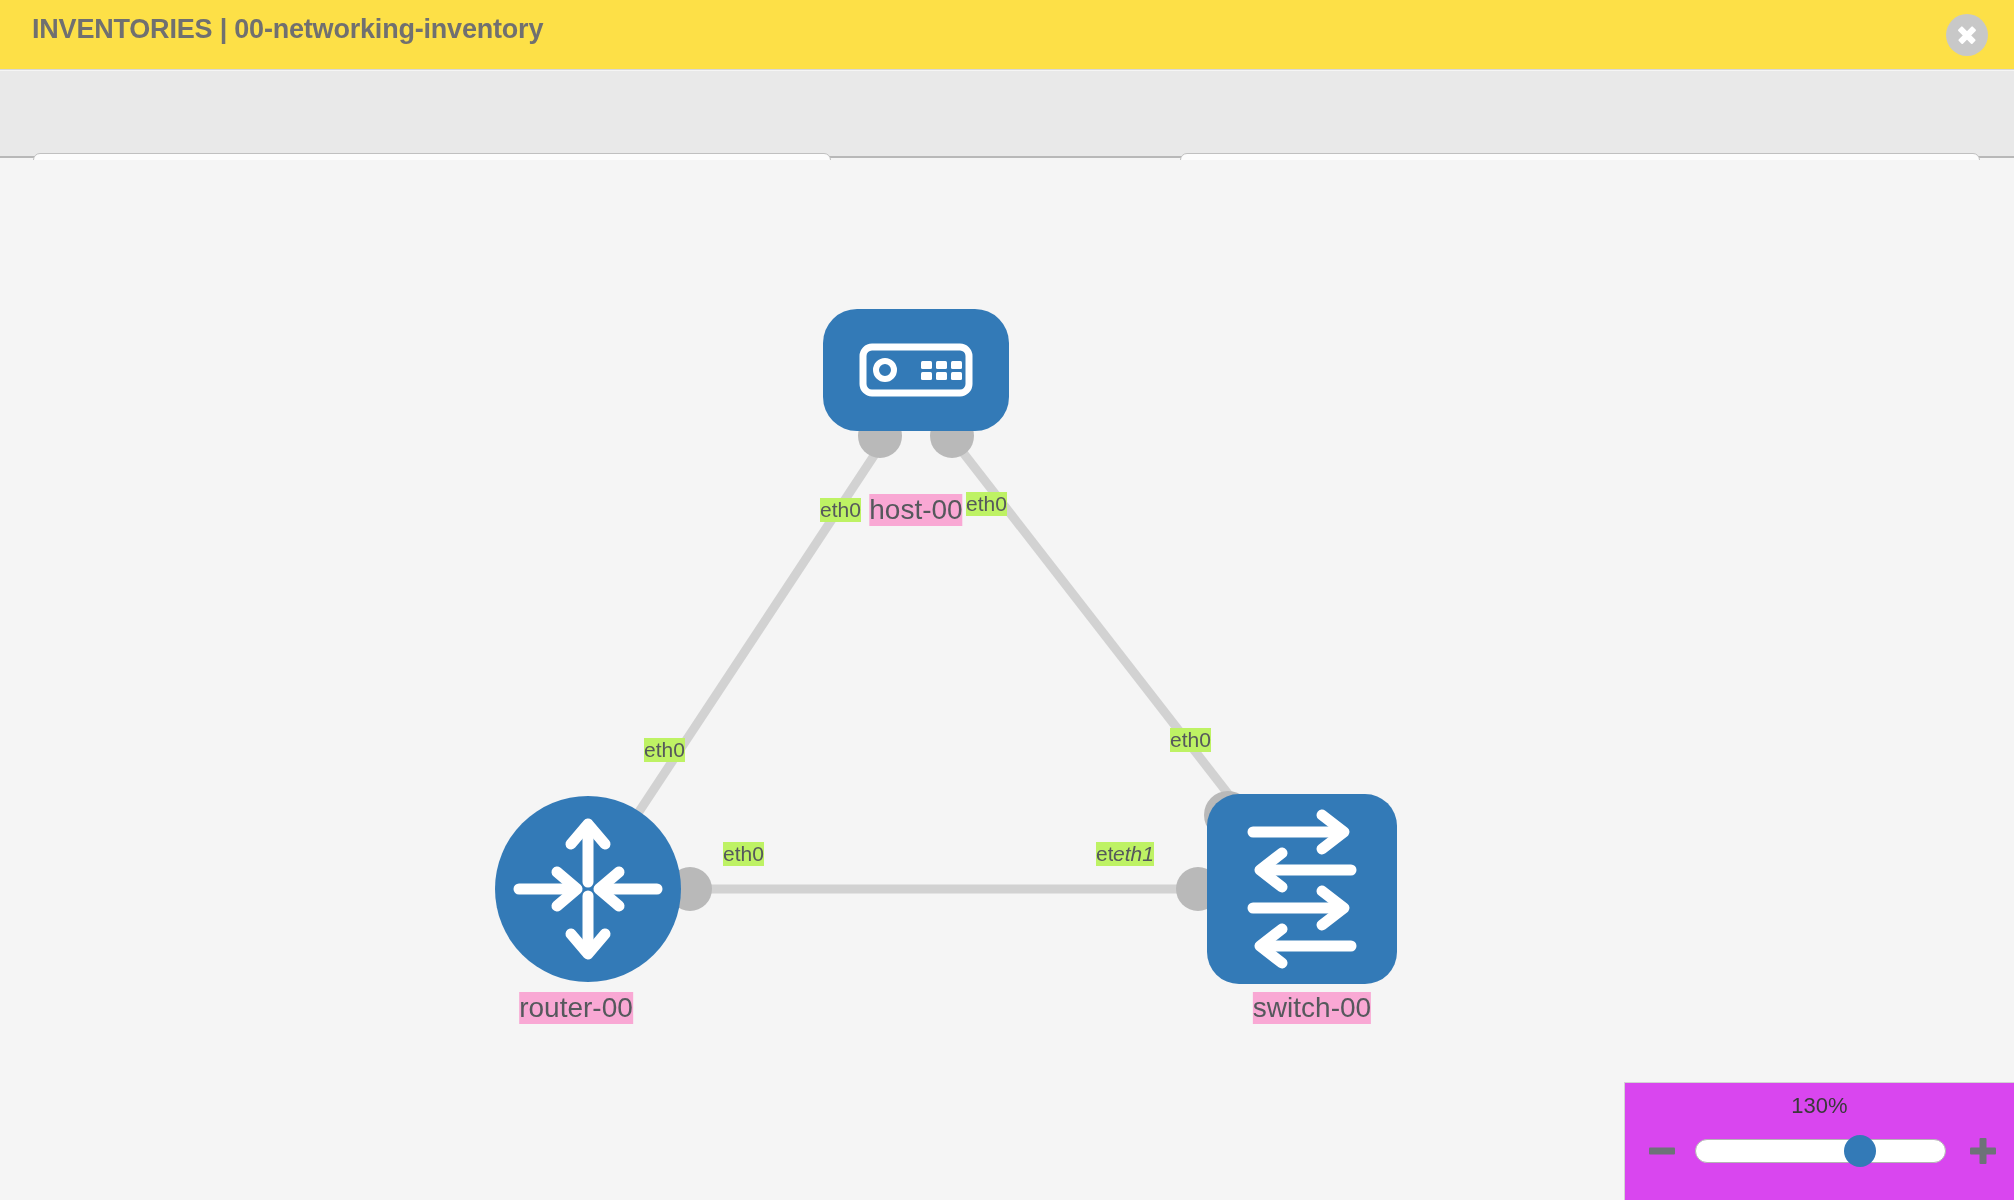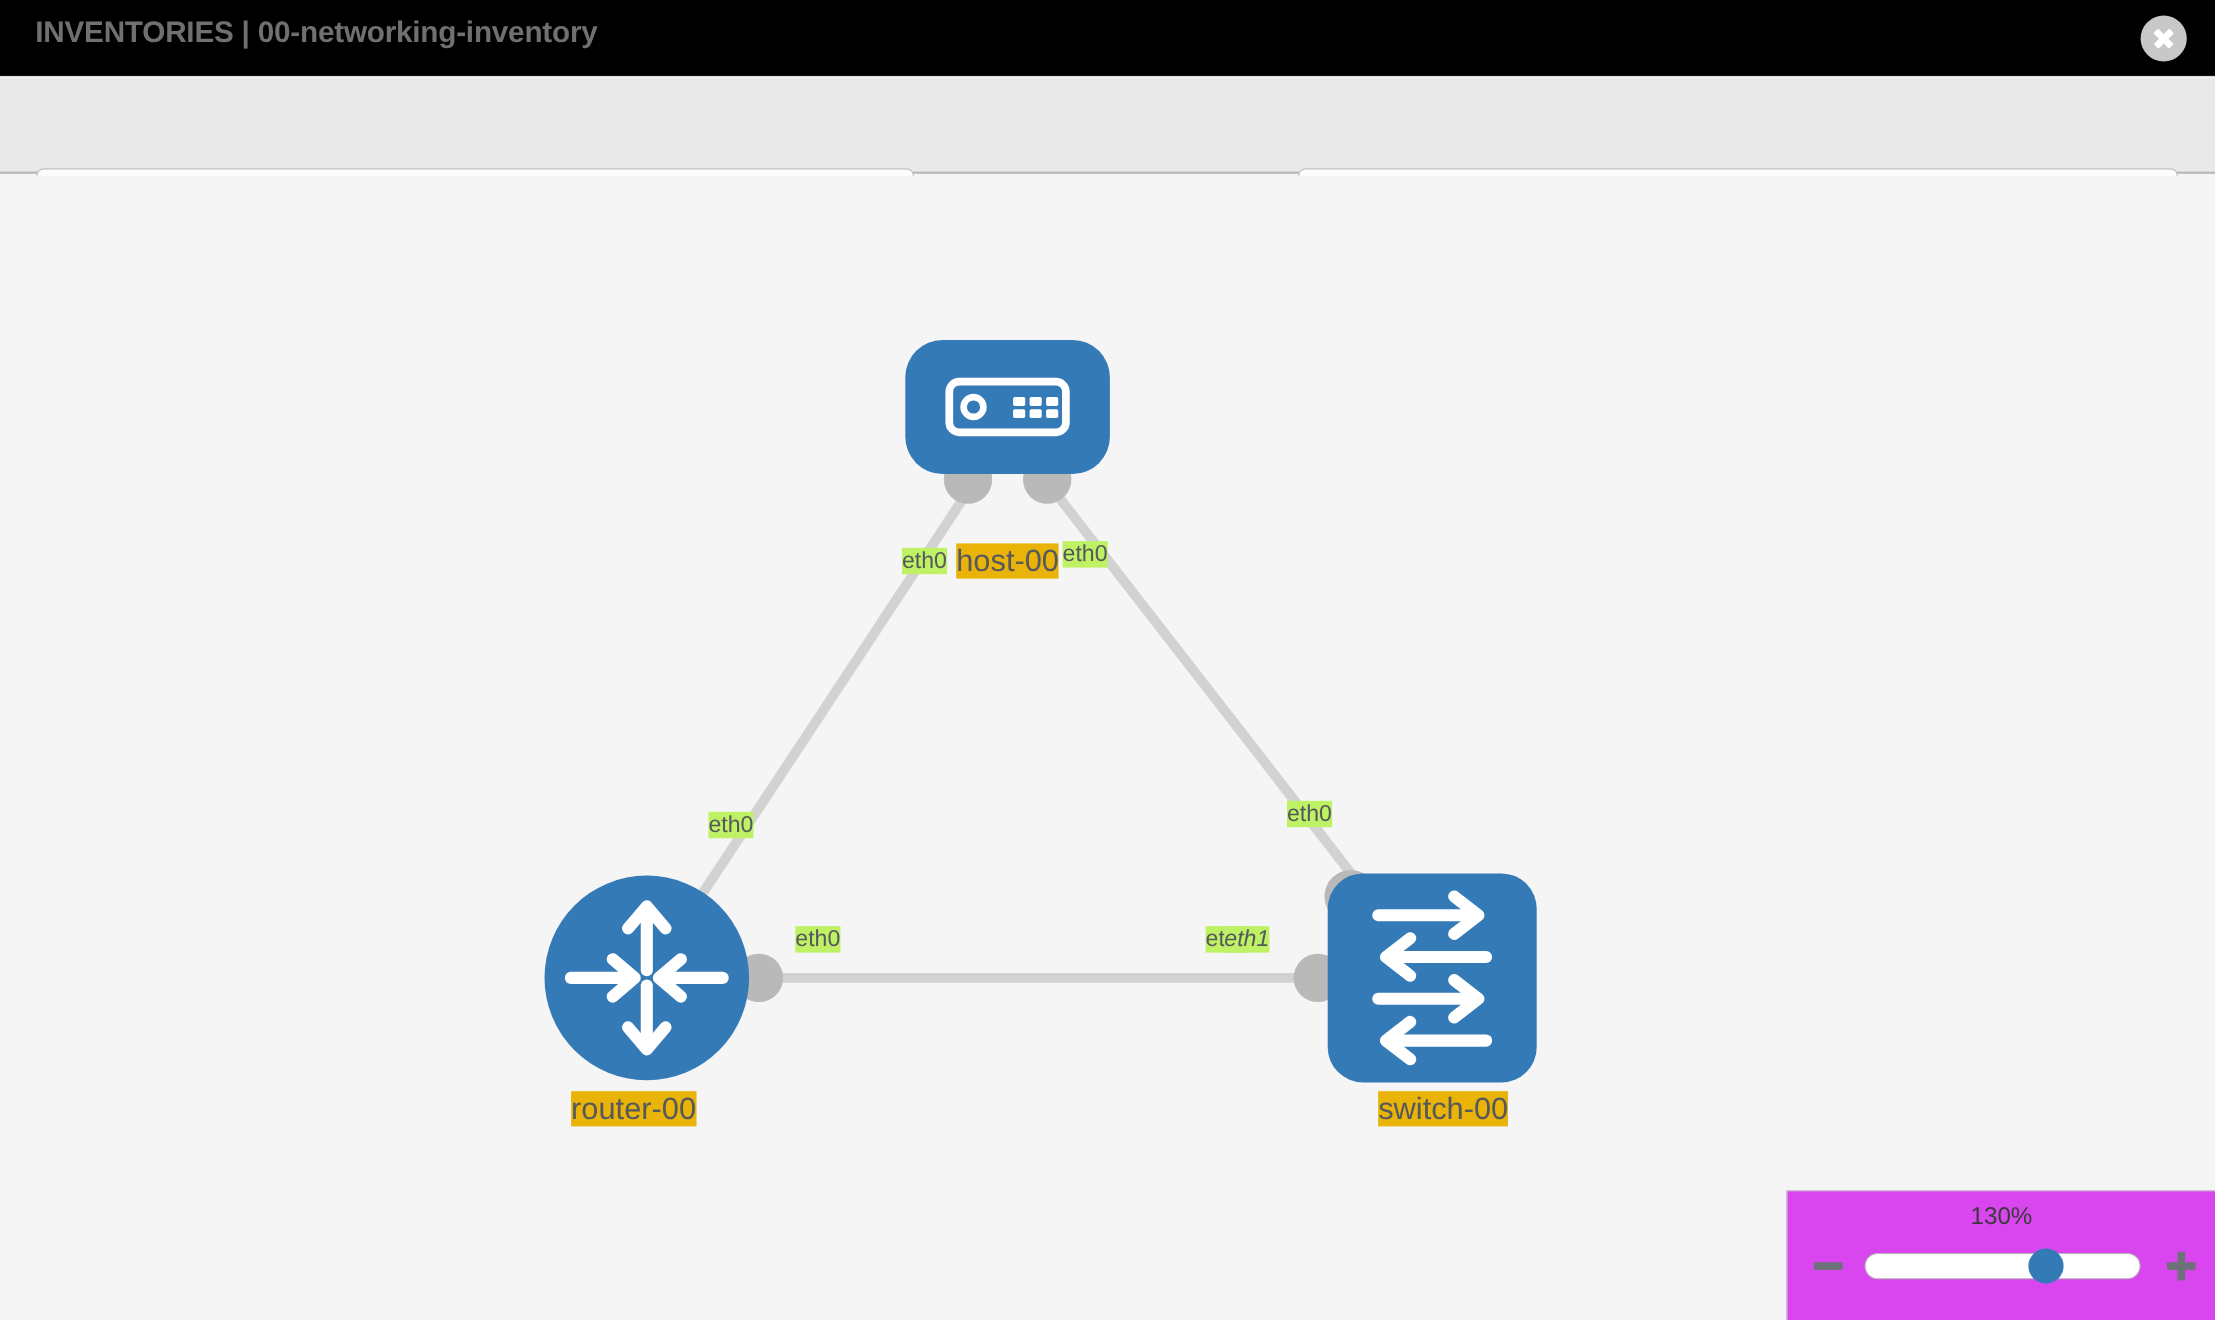--- a/index.html
+++ b/index.html
@@ -7,21 +7,21 @@
     width: 2014px; height: 1200px;
     font-family: "Liberation Sans", sans-serif;
     background: #f5f5f5;
     overflow: hidden;
   }
 
   
   .header {
     position: absolute; left: 0; top: 0;
     width: 2014px; height: 70px;
-    background: #000000;
+    background: #fde047;
     border-bottom: 1px solid #d7d7d7;
   }
   .page-title {
     position: absolute; left: 32px; top: 14px;
     font-size: 27px; font-weight: bold;
     color: #707070;
     letter-spacing: -0.2px;
     white-space: nowrap;
   }
   .close-btn {
@@ -89,21 +89,21 @@
   }
   .topology-svg {
     position: absolute; left: 0; top: 0;
     width: 2014px; height: 1040px;
   }
 
   
   .node-label {
     position: absolute;
     font-size: 28px; color: #55585c;
-    background: #eab308;
+    background: #f9a8d4;
     white-space: nowrap;
     transform: translateX(-50%);
   }
   .edge-label {
     position: absolute;
     font-size: 21px; color: #55585c;
     background: #bef264;
     white-space: nowrap;
   }
 

